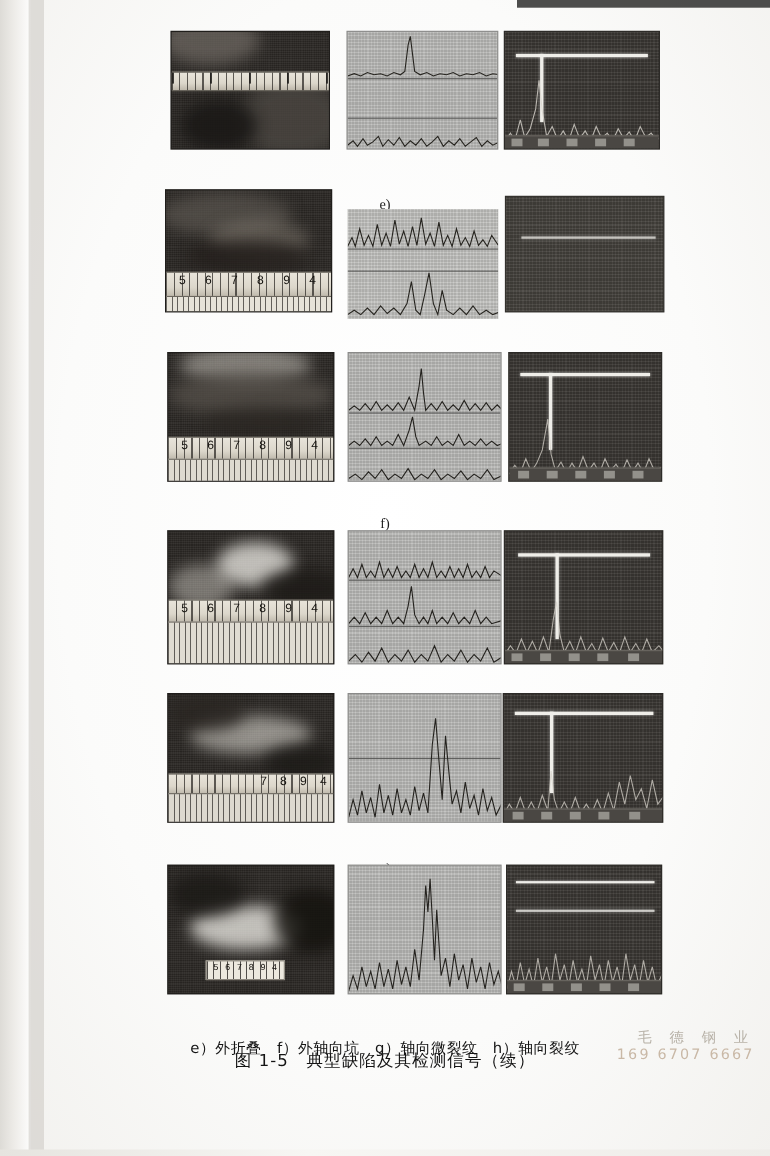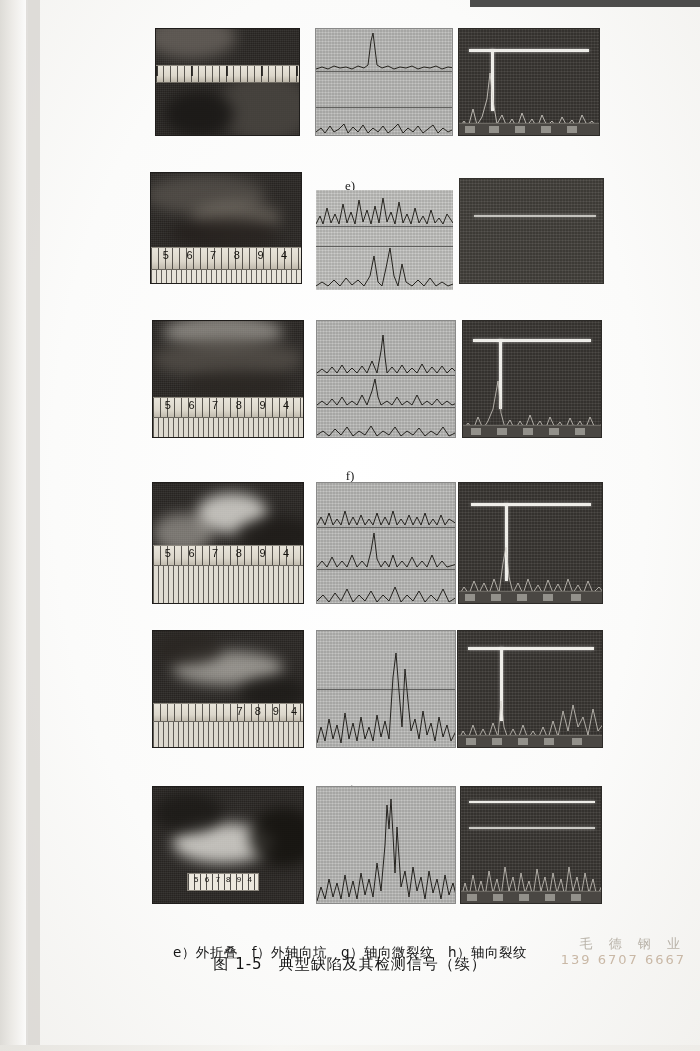--- a/index.html
+++ b/index.html
@@ -519,19 +519,19 @@
           <div class="seg" style="left:110px;"></div>
         </div>
       </div>
 
     </div>
 
   </div>
 
   <div class="watermark" style="top:936px;">
     <div class="wm-name">毛 德 钢 业</div>
-    <div class="wm-phone">139 6707 6667</div>
+    <div class="wm-phone">169 6707 6667</div>
   </div>
 
   <div class="caption cap-title" style="top:955px;">图 1-5　典型缺陷及其检测信号（续）</div>
   <div class="caption cap-line" style="top:944px;">e）外折叠　f）外轴向坑　g）轴向微裂纹　h）轴向裂纹</div>
 
 </div>
 
 </body></html>

